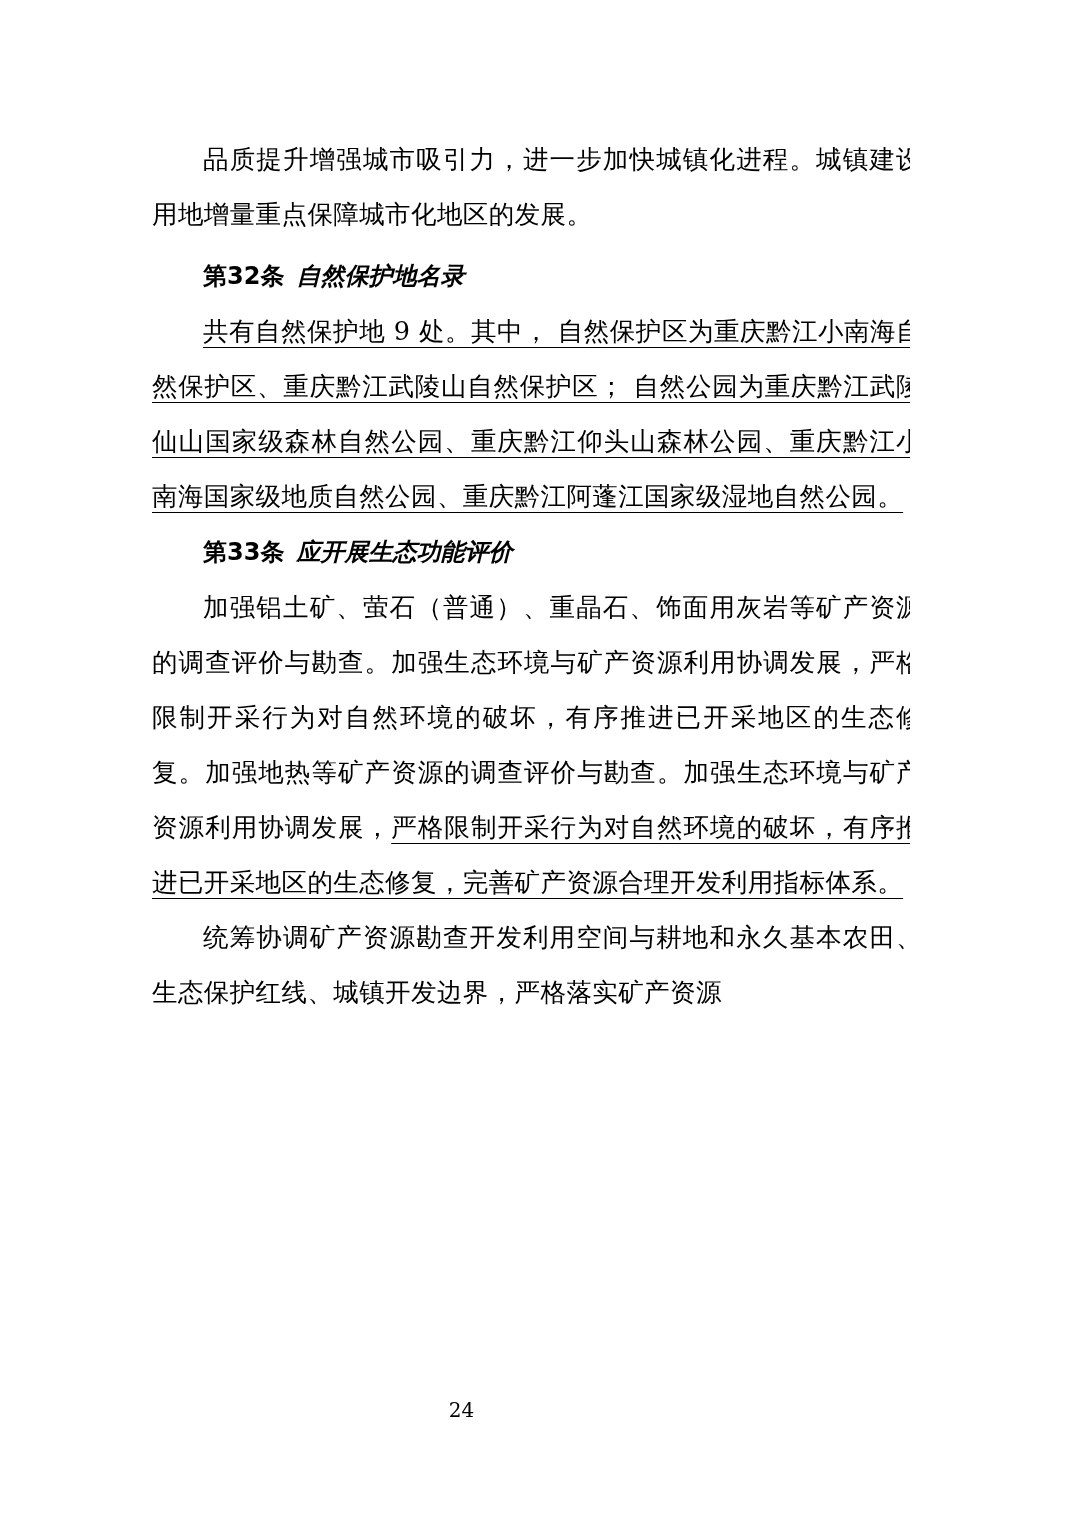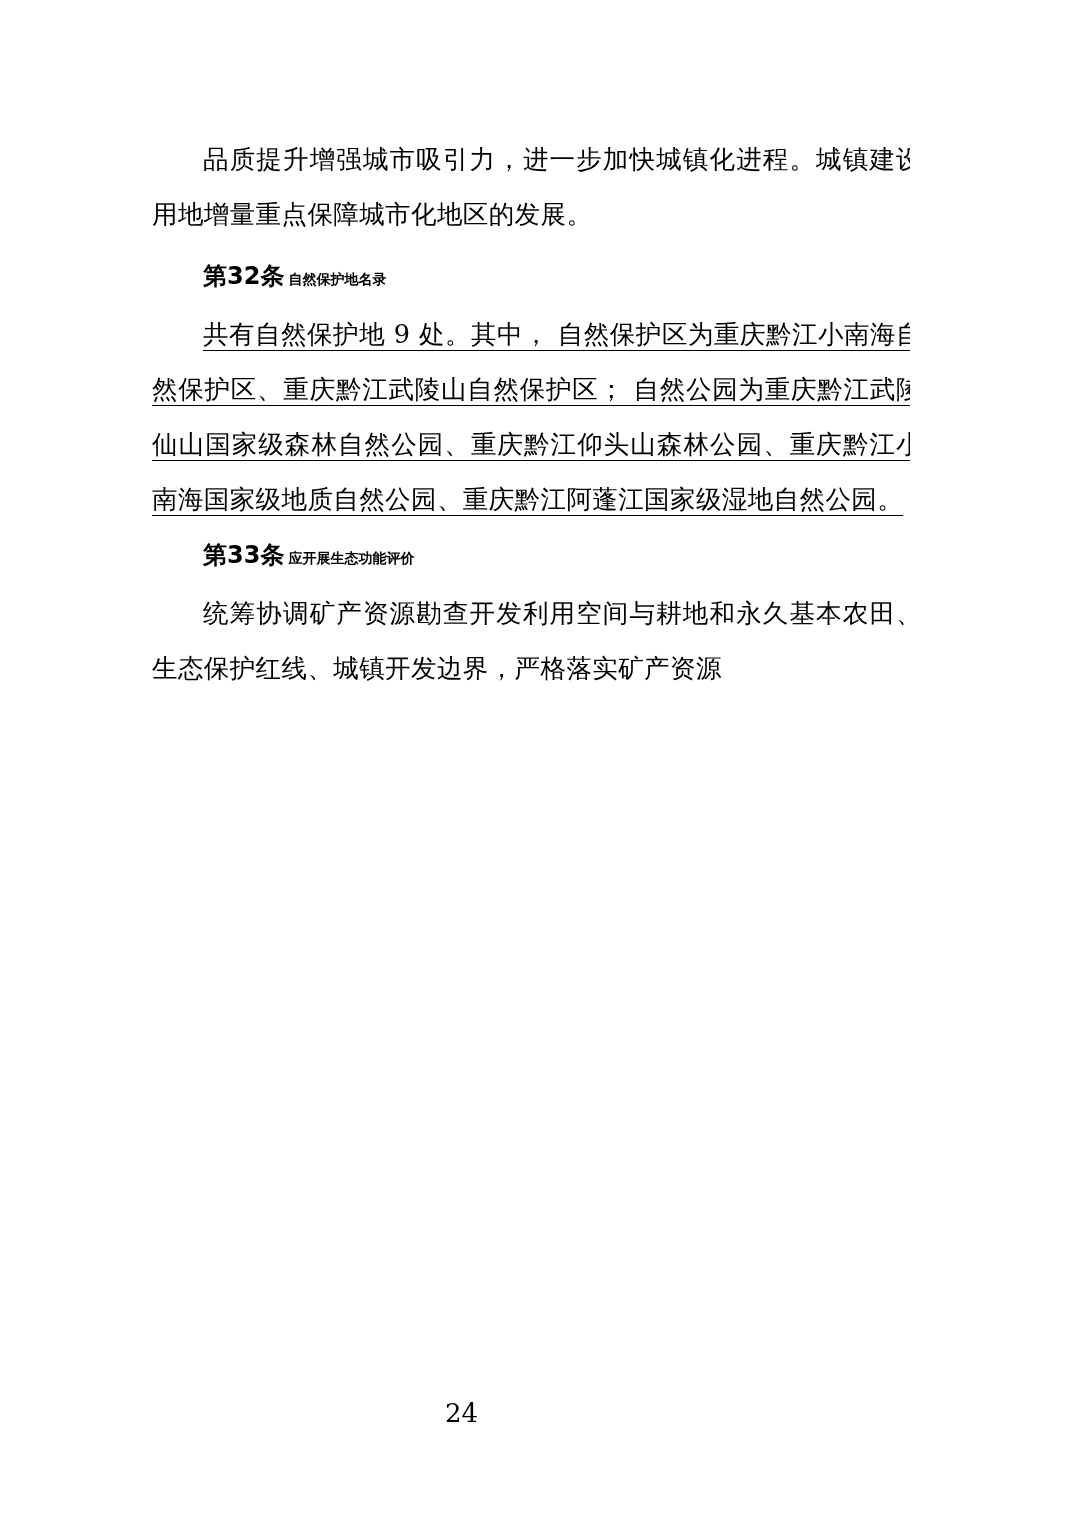--- a/index.html
+++ b/index.html
@@ -46,37 +46,38 @@
     text-indent: 2em;
   }
   .heading .num {
     font-weight: bold;
     font-family: "DejaVu Sans", "Liberation Sans", sans-serif;
     font-size: 24px;
   }
   .heading .ttl {
     font-weight: bold;
     font-family: "DejaVu Sans", "Liberation Sans", sans-serif;
-    font-size: 14px;
-    margin-left: 4px;
+    font-size: 24px;
+    margin-left: 12px;
+    font-style: italic;
   }
   .spacer-sm { height: 6px; }
   .u-seg {
     text-decoration: underline;
     text-decoration-thickness: 1px;
     text-underline-offset: 7px;
   }
   .page-number {
     position: absolute;
     left: 13px;
     right: 0;
     top: 1398px;
     text-align: center;
     font-family: "DejaVu Serif", "Liberation Serif", serif;
-    font-size: 26px;
+    font-size: 20px;
     color: #000000;
   }
 </style>
 </head>
 <body>
 
 <div class="page">
   <div class="content">
 
     <p class="body">品质提升增强城市吸引力，进一步加快城镇化进程。城镇建设用地增量重点保障城市化地区的发展。</p>
@@ -87,19 +88,20 @@
       <span class="num">第32条</span><span class="ttl">自然保护地名录</span>
     </div>
 
     <p class="body underlined">共有自然保护地 9 处。其中， 自然保护区为重庆黔江小南海自然保护区、重庆黔江武陵山自然保护区； 自然公园为重庆黔江武陵仙山国家级森林自然公园、重庆黔江仰头山森林公园、重庆黔江小南海国家级地质自然公园、重庆黔江阿蓬江国家级湿地自然公园。</p>
 
 
     <div class="heading">
       <span class="num">第33条</span><span class="ttl">应开展生态功能评价</span>
     </div>
 
+    <p class="body"><span>加强铝土矿、萤石（普通）、重晶石、饰面用灰岩等矿产资源的调查评价与勘查。加强生态环境与矿产资源利用协调发展，严格限制开采行为对自然环境的破坏，有序推进已开采地区的生态修复。加强地热等矿产资源的调查评价与勘查。加强生态环境与矿产资源利用协调发展，</span><span class="u-seg">严格限制开采行为对自然环境的破坏，有序推进已开采地区的生态修复，完善矿产资源合理开发利用指标体系。</span></p>
 
     <p class="body">统筹协调矿产资源勘查开发利用空间与耕地和永久基本农田、生态保护红线、城镇开发边界，严格落实矿产资源</p>
 
   </div>
 
   <div class="page-number">24</div>
 </div>
 
 </body></html>

